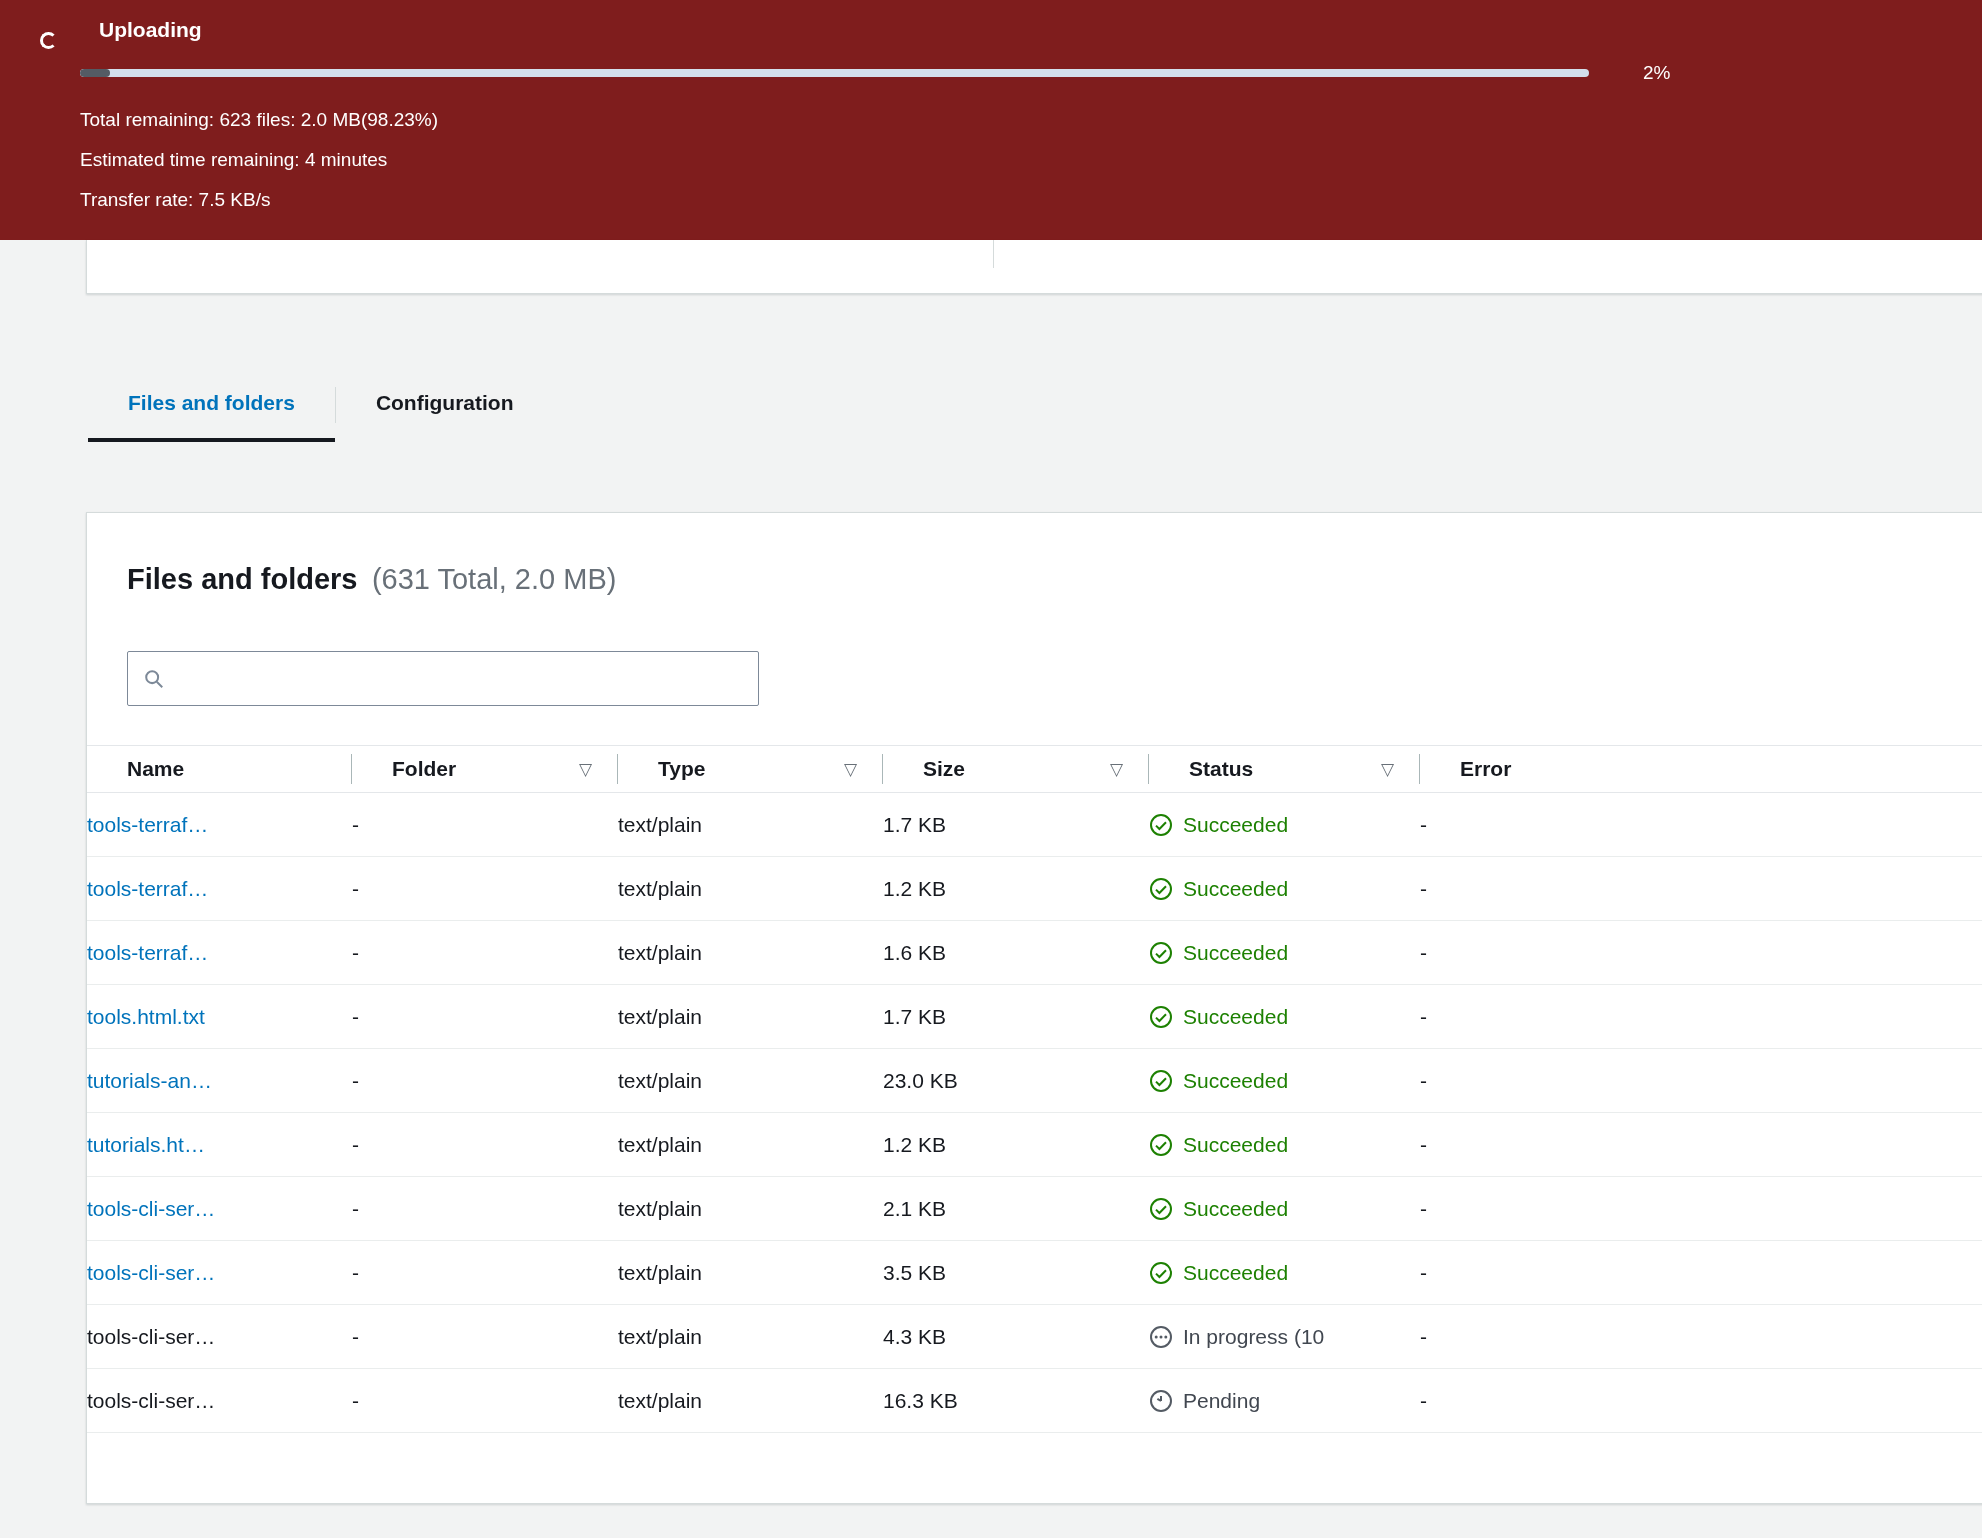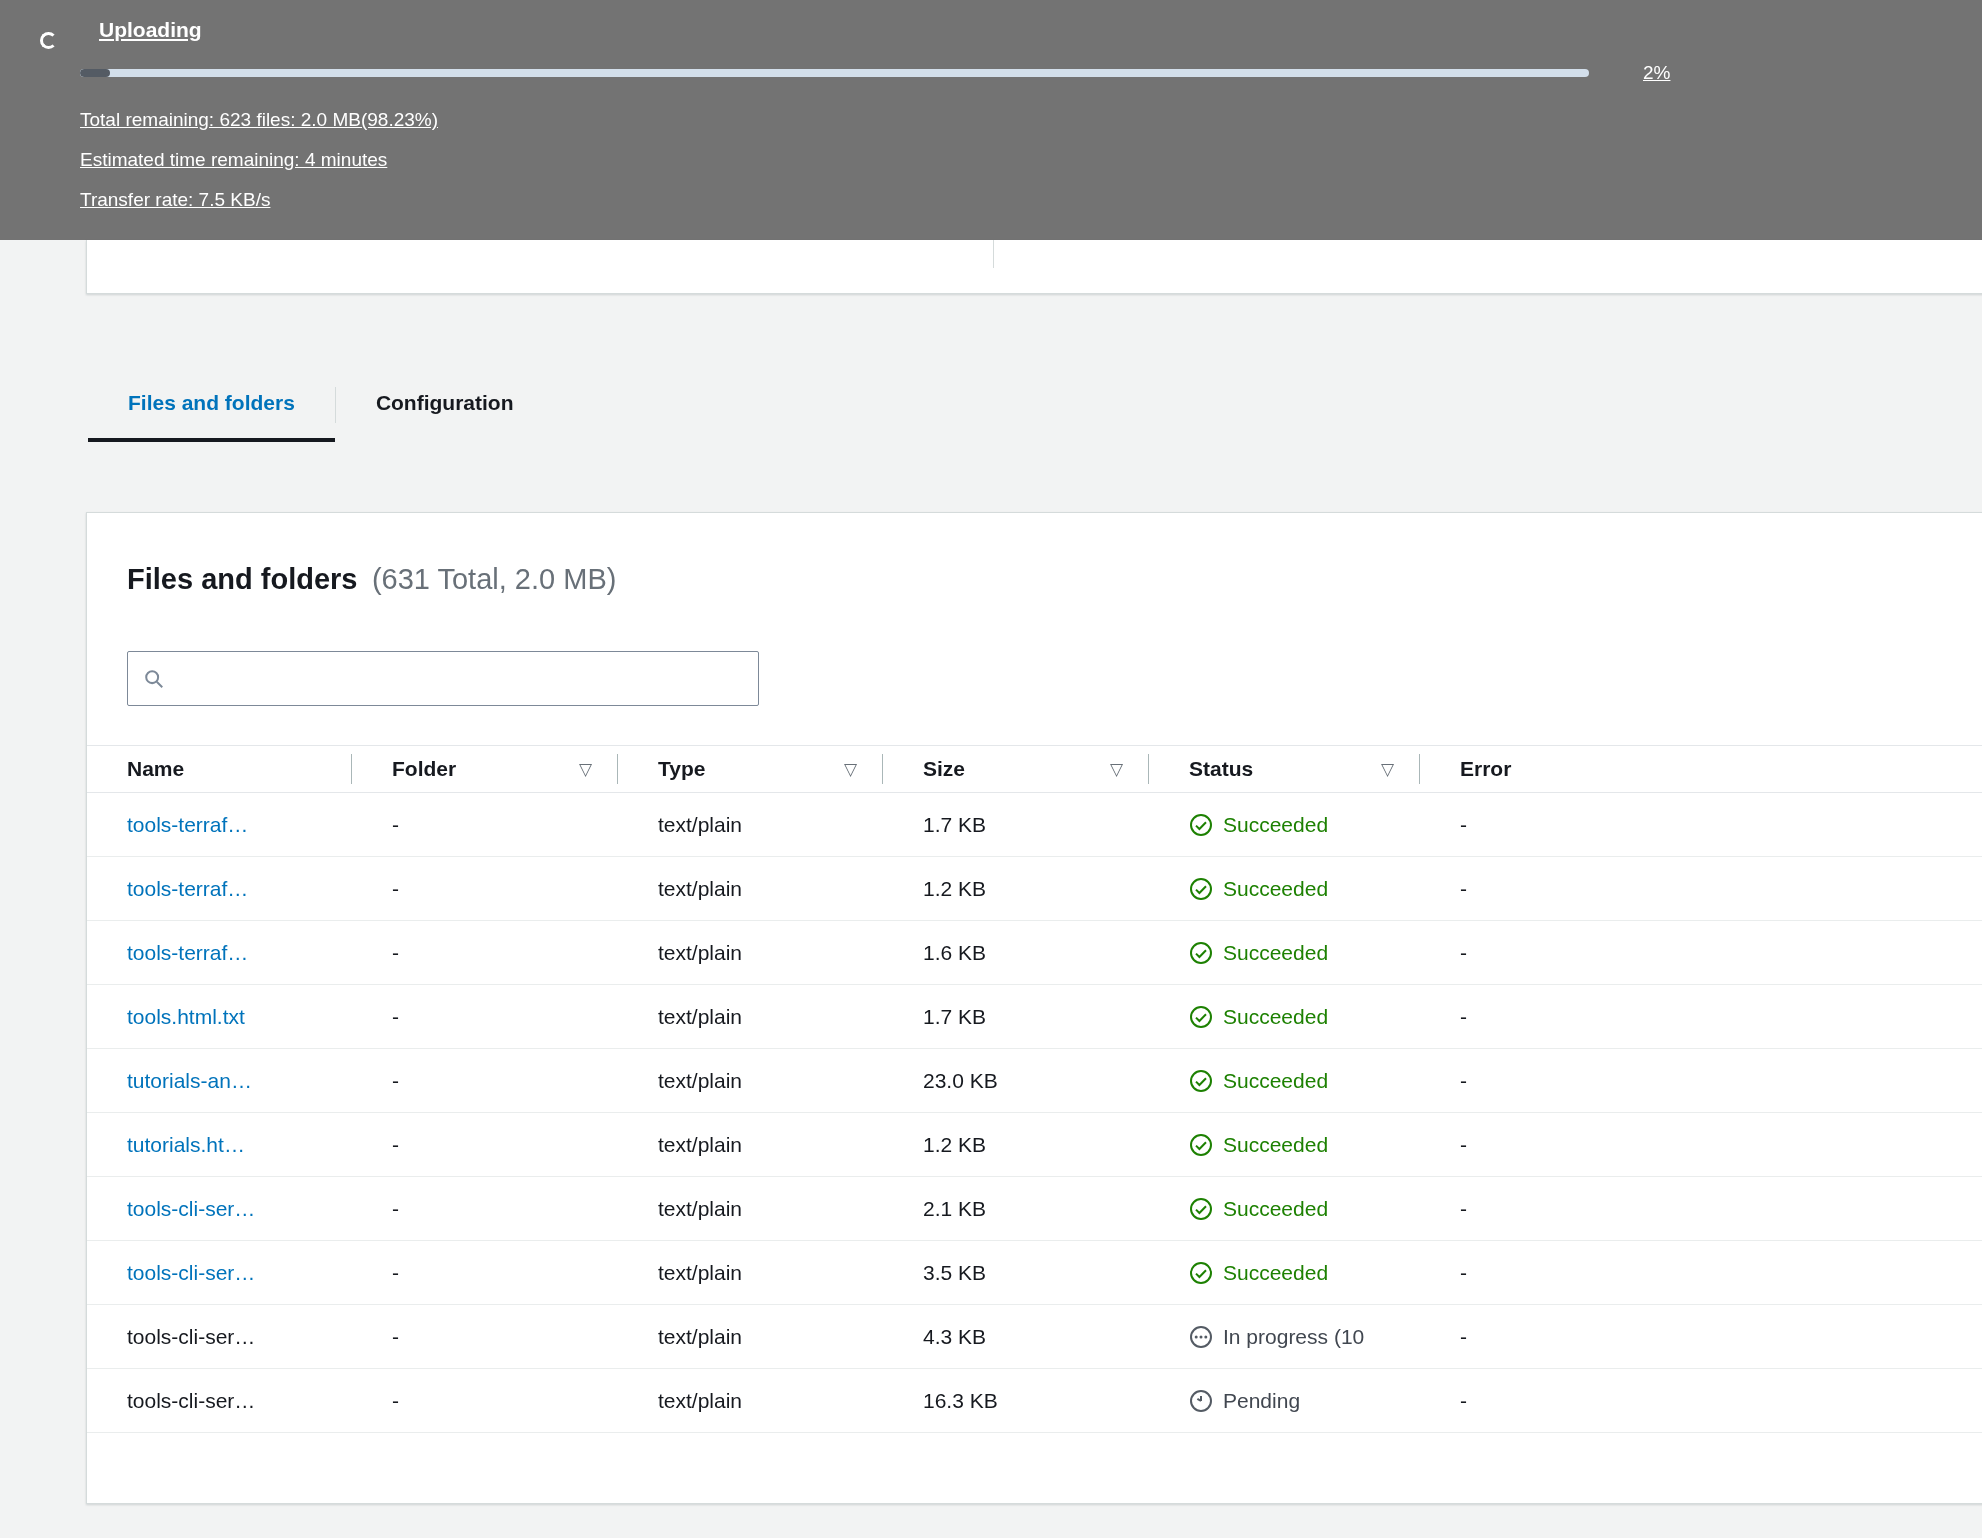--- a/index.html
+++ b/index.html
@@ -5,23 +5,22 @@
   html,body{margin:0;padding:0;}
   body{
     width:1982px;height:1538px;position:relative;overflow:hidden;
     background:#f2f3f3;
     font-family:"Liberation Sans","DejaVu Sans",sans-serif;
     color:#16191f;
   }
   
   .flashbar{
     position:absolute;top:0;left:0;right:0;height:240px;
-    background:#737373;color:#fff;box-sizing:border-box;
+    background:#7f1d1d;color:#fff;box-sizing:border-box;
     padding:16px 0 0 80px;
-    text-decoration:underline;
   }
   .fb-spinner{
     position:absolute;left:40px;top:32px;width:11px;height:11px;
     border:3px solid #fff;border-right-color:transparent;border-radius:50%;
   }
   .fb-title{font-size:21px;font-weight:bold;margin-left:19px;line-height:28px;}
   .fb-bar-row{display:flex;align-items:center;margin-top:20px;height:18px;}
   .progress-track{
     width:1509px;height:8px;background:#d3dfeb;border-radius:4px;overflow:hidden;flex:none;
   }
@@ -75,21 +74,21 @@
     display:flex;align-items:center;position:relative;
     padding:0 26px 0 40px;font-size:21px;font-weight:bold;color:#16191f;box-sizing:border-box;
   }
   .hcell:not(:last-child)::after{
     content:"";position:absolute;right:0;top:50%;transform:translateY(-50%);
     width:1px;height:30px;background:#aab7b8;
   }
   .sort-arrow{margin-left:auto;color:#687078;font-size:17px;cursor:pointer;}
   .trow{height:64px;border-bottom:1px solid #eaeded;box-sizing:border-box;}
   .cell{
-    display:flex;align-items:center;padding-left:40px;font-size:21px;color:#16191f;
+    display:flex;align-items:center;font-size:21px;color:#16191f;
     white-space:nowrap;overflow:hidden;box-sizing:border-box;
   }
   .file-link{color:#0073bb;text-decoration:none;cursor:pointer;}
   .file-link.plain{color:#16191f;cursor:default;}
   .status-icon{width:24px;height:24px;display:inline-flex;margin-right:10px;flex:none;}
   .c-status.succeeded .status-text{color:#1d8102;}
   .c-status.succeeded .status-icon{color:#1d8102;}
   .c-status.in_progress .status-text,.c-status.pending .status-text{color:#414750;}
   .c-status.in_progress .status-icon,.c-status.pending .status-icon{color:#545b64;}
 </style>

